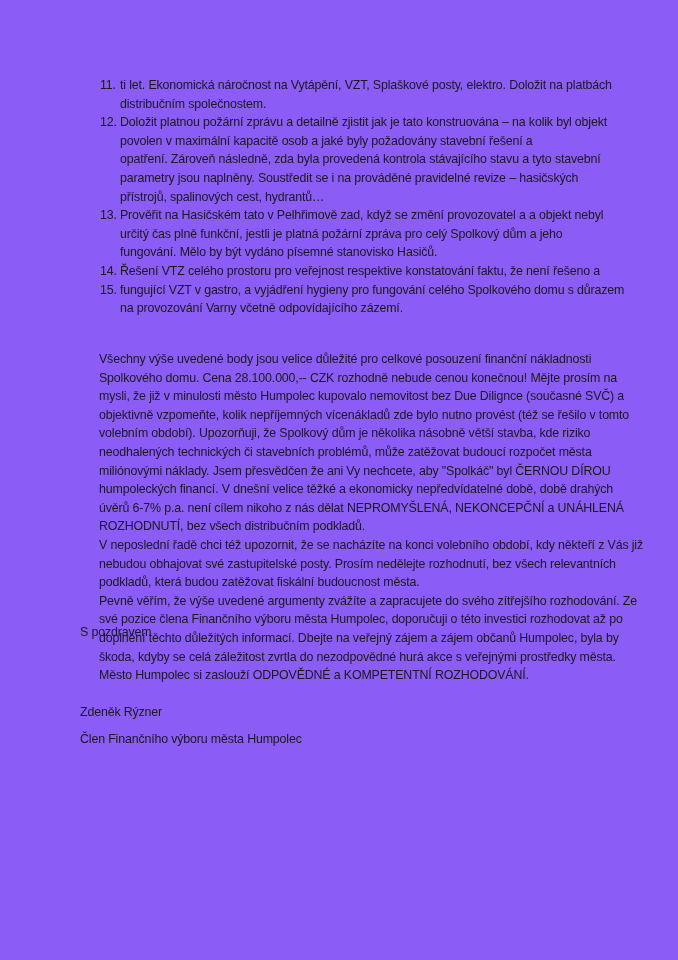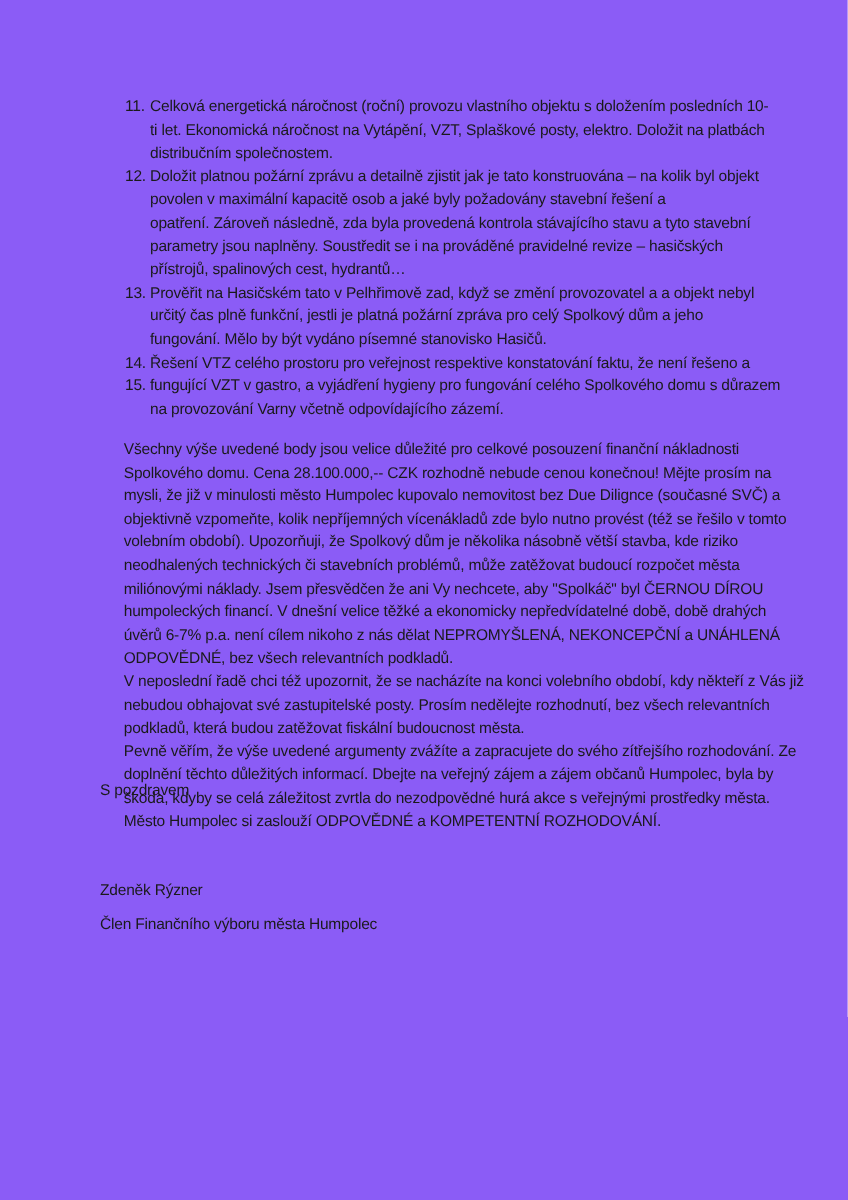--- a/index.html
+++ b/index.html
@@ -18,21 +18,20 @@
     .signature-role { position: absolute; left: 80px; top: 730px; }
   </style>
 </head>
 <body>
 
 <div class="page">
 
   <div class="list txt">
     <div class="li">
       <span class="num">11.</span>
-      <span class="line">Celková energetická náročnost (roční) provozu vlastního objektu s doložením posledních 10-</span>
       <span class="line">ti let. Ekonomická náročnost na Vytápění, VZT, Splaškové posty, elektro. Doložit na platbách</span>
       <span class="line">distribučním společnostem.</span>
     </div>
     <div class="li">
       <span class="num">12.</span>
       <span class="line">Doložit platnou požární zprávu a detailně zjistit jak je tato konstruována – na kolik byl objekt</span>
       <span class="line">povolen v maximální kapacitě osob a jaké byly požadovány stavební řešení a</span>
       <span class="line">opatření.  Zároveň následně, zda byla provedená kontrola stávajícího stavu a tyto stavební</span>
       <span class="line">parametry jsou naplněny. Soustředit se i na prováděné pravidelné revize – hasičských</span>
       <span class="line">přístrojů, spalinových cest, hydrantů…</span>
@@ -57,25 +56,26 @@
   <div class="para txt">
     <span class="line">Všechny výše uvedené body jsou velice důležité pro celkové posouzení finanční nákladnosti</span>
     <span class="line">Spolkového domu. Cena 28.100.000,-- CZK rozhodně nebude cenou konečnou! Mějte prosím na</span>
     <span class="line">mysli, že již v minulosti město Humpolec kupovalo nemovitost bez Due Dilignce (současné SVČ) a</span>
     <span class="line">objektivně vzpomeňte, kolik nepříjemných vícenákladů zde bylo nutno provést (též se řešilo v tomto</span>
     <span class="line">volebním období). Upozorňuji, že Spolkový dům je několika násobně větší stavba, kde riziko</span>
     <span class="line">neodhalených technických či stavebních problémů, může zatěžovat budoucí rozpočet města</span>
     <span class="line">miliónovými náklady. Jsem přesvědčen že ani Vy nechcete, aby "Spolkáč" byl ČERNOU DÍROU</span>
     <span class="line">humpoleckých financí. V dnešní velice těžké a ekonomicky nepředvídatelné době, době drahých</span>
     <span class="line">úvěrů 6-7% p.a. není cílem nikoho z nás dělat NEPROMYŠLENÁ, NEKONCEPČNÍ a UNÁHLENÁ</span>
-    <span class="line">ODPOVĚDNÉ, bez všech relevantních podkladů.</span>
+    <span class="line">ROZHODNUTÍ, bez všech distribučním podkladů.</span>
     <span class="line">V neposlední řadě chci též upozornit, že se nacházíte na konci volebního období, kdy někteří z Vás již</span>
     <span class="line">nebudou obhajovat své zastupitelské posty. Prosím nedělejte rozhodnutí, bez všech relevantních</span>
     <span class="line">podkladů, která budou zatěžovat fiskální budoucnost města.</span>
     <span class="line">Pevně věřím, že výše uvedené argumenty zvážíte a zapracujete do svého zítřejšího rozhodování. Ze</span>
+    <span class="line">své pozice člena Finančního výboru města Humpolec, doporučuji o této investici rozhodovat až po</span>
     <span class="line">doplnění těchto důležitých informací. Dbejte na veřejný zájem a zájem občanů Humpolec, byla by</span>
     <span class="line">škoda, kdyby se celá záležitost zvrtla do nezodpovědné hurá akce s veřejnými prostředky města.</span>
     <span class="line">Město Humpolec si zaslouží ODPOVĚDNÉ a KOMPETENTNÍ ROZHODOVÁNÍ.</span>
   </div>
 
   <div class="greeting txt">S pozdravem</div>
   <div class="signature-name txt">Zdeněk Rýzner</div>
   <div class="signature-role txt">Člen Finančního výboru města Humpolec</div>
 
 </div>

